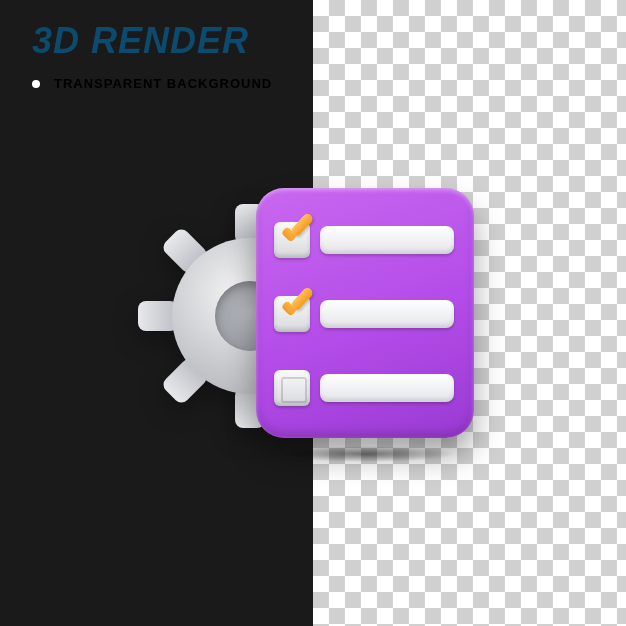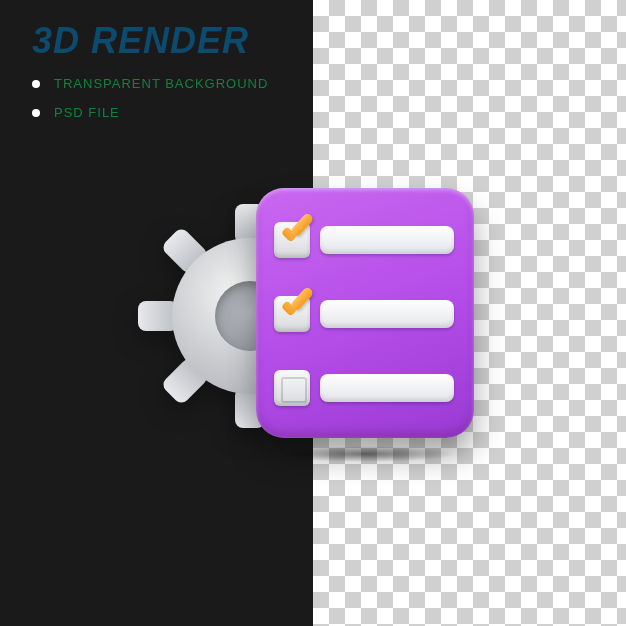--- a/index.html
+++ b/index.html
@@ -36,23 +36,23 @@
       letter-spacing: 1px;
     }
     
     .bullets {
       position: absolute;
       left: 32px; top: 76px;
       list-style: none;
     }
     
     .bullets li {
-      color: #15803d;
+      color: #000000;
       font-size: 13px;
-      font-weight: 400;
+      font-weight: 700;
       letter-spacing: 1px;
       margin-bottom: 14px;
       display: flex;
       align-items: center;
     }
     
     .bullets li::before {
       content: '';
       width: 8px; height: 8px;
       background: #fff;
@@ -180,23 +180,20 @@
 <body>
 
 <div class="left-panel"></div>
 <div class="right-panel"></div>
 
 <div class="title">3D RENDER</div>
 
 <ul class="bullets">
   <li>
       <span>TRANSPARENT BACKGROUND</span>
-    </li>
-  <li>
-      <span>PSD FILE</span>
     </li>
 </ul>
 
 <div class="illustration">
   <div class="gear-wrap">
     <div class="tooth" style="transform: rotate(0deg);"></div>
     <div class="tooth" style="transform: rotate(45deg);"></div>
     <div class="tooth" style="transform: rotate(90deg);"></div>
     <div class="tooth" style="transform: rotate(135deg);"></div>
     <div class="tooth" style="transform: rotate(180deg);"></div>

